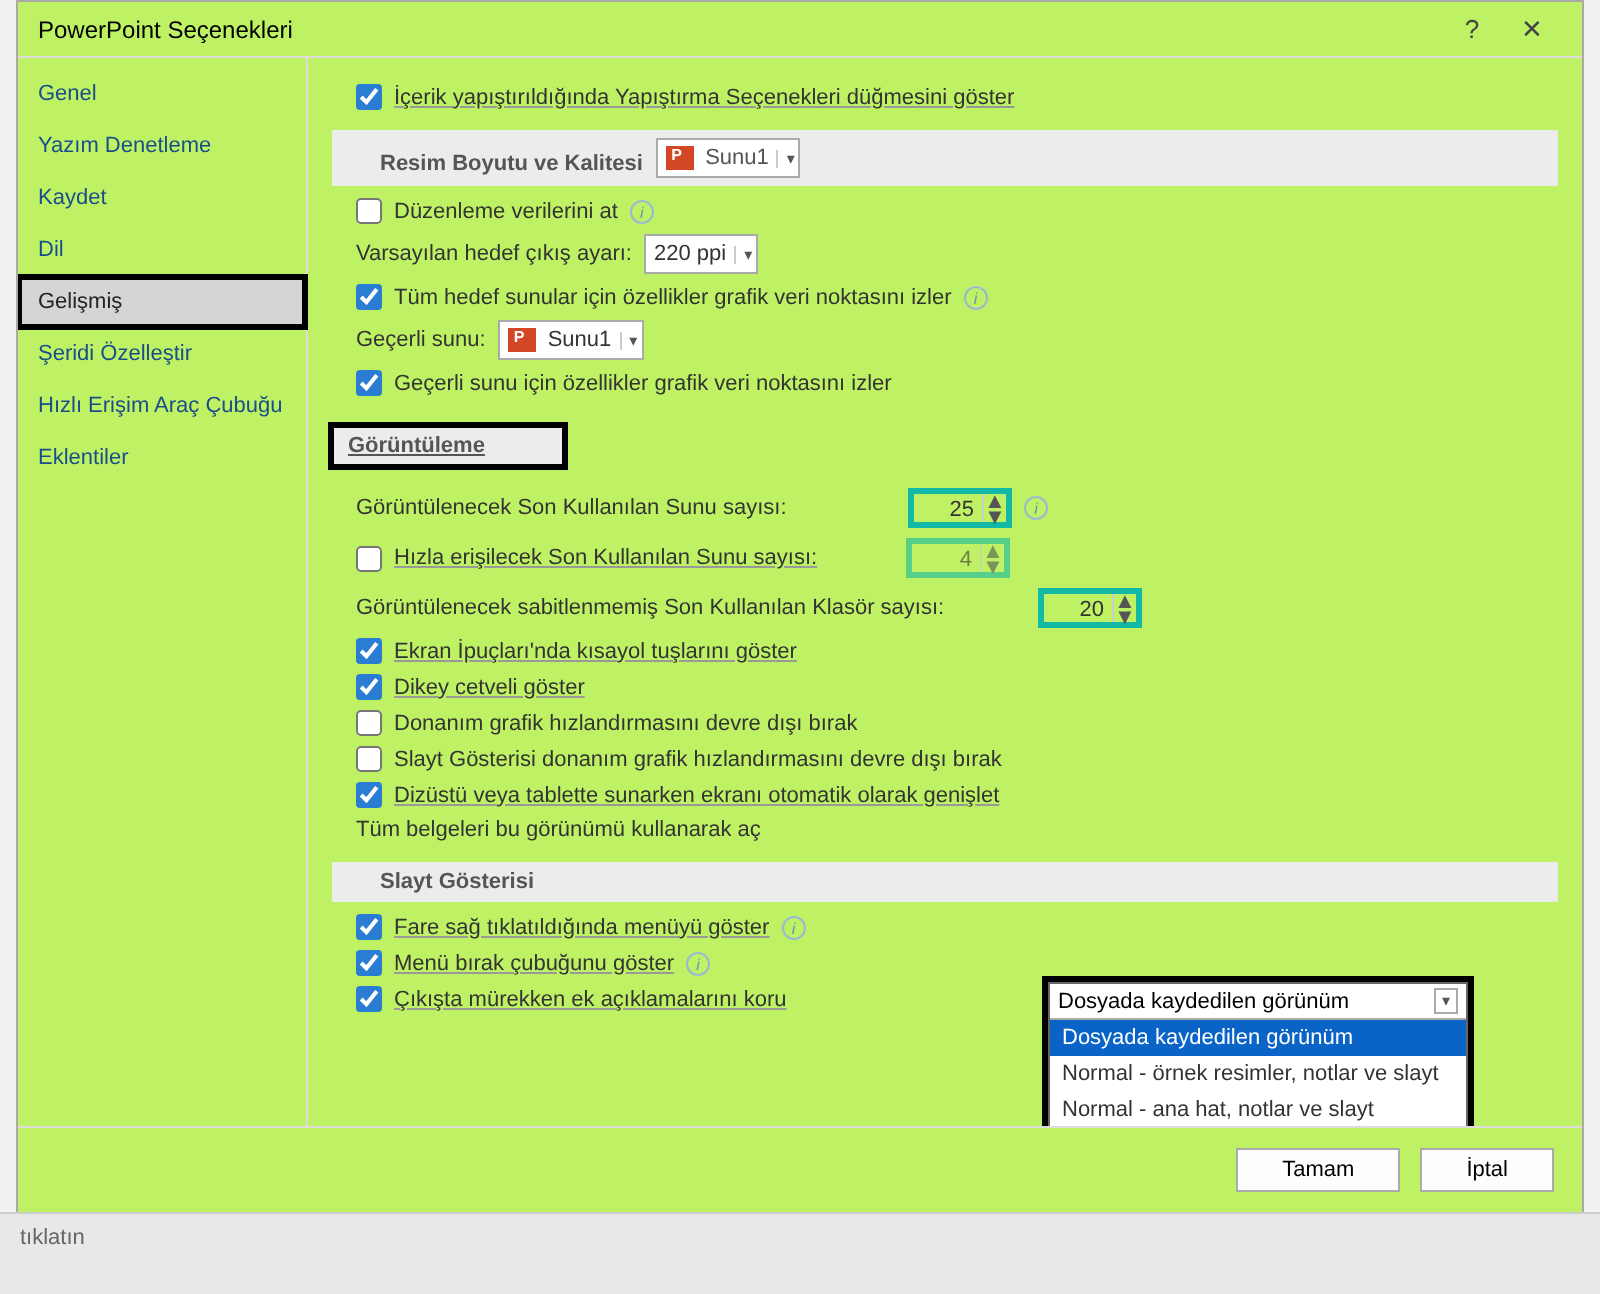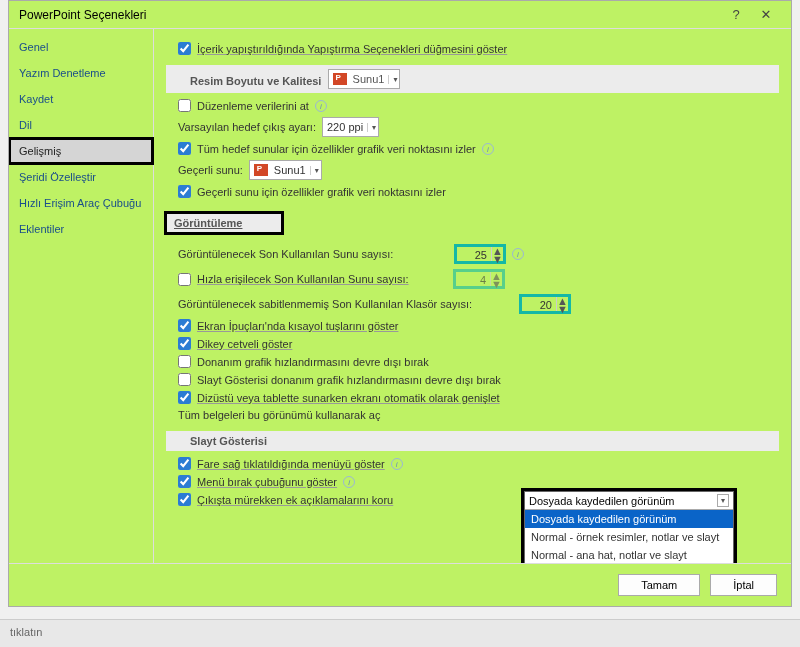--- a/index.html
+++ b/index.html
@@ -29,21 +29,21 @@
 .spinner .arrows span { flex: 1; text-align: center; line-height: 8px; color: #555; }
 .label { color: #333; }
 .underline { text-decoration: underline; text-decoration-color: #999; }
 .footer { padding: 10px 14px; display: flex; justify-content: flex-end; gap: 10px; border-top: 1px solid #ddd; }
 .btn { border: 1px solid #aaa; background: #fdfdfd; padding: 4px 22px; cursor: pointer; }
 .dropdown-open { position: absolute; background: #fff; border: 1px solid #666; outline: 3px solid #000; outline-offset: 0; width: 210px; z-index: 10; }
 .dropdown-open .sel-head { display: flex; border-bottom: 1px solid #aaa; padding: 2px 4px; align-items: center; }
 .dropdown-open .sel-head .caret { margin-left: auto; font-size: 8px; color: #555; border: 1px solid #aaa; padding: 1px 3px; }
 .dropdown-open .opt { padding: 3px 6px; color: #333; cursor: pointer; }
 .dropdown-open .opt.hl { background: #0a64c8; color: #fff; }
-.statusbar { position: absolute; bottom: 0; left: 0; right: 0; height: 28px; background: #e8e8e8; border-top: 1px solid #ccc; padding: 6px 10px; color: #666; font-size: 11px; }
+.statusbar { position: absolute; bottom: 0; left: 0; right: 0; height: 41px; background: #e8e8e8; border-top: 1px solid #ccc; padding: 6px 10px; color: #666; font-size: 11px; }
 </style>
 </head>
 <body>
 
 <div class="dialog">
   <div class="titlebar">
     <span class="title">PowerPoint Seçenekleri</span>
     <span class="tb-btn">?</span>
     <span class="tb-btn">✕</span>
   </div>

